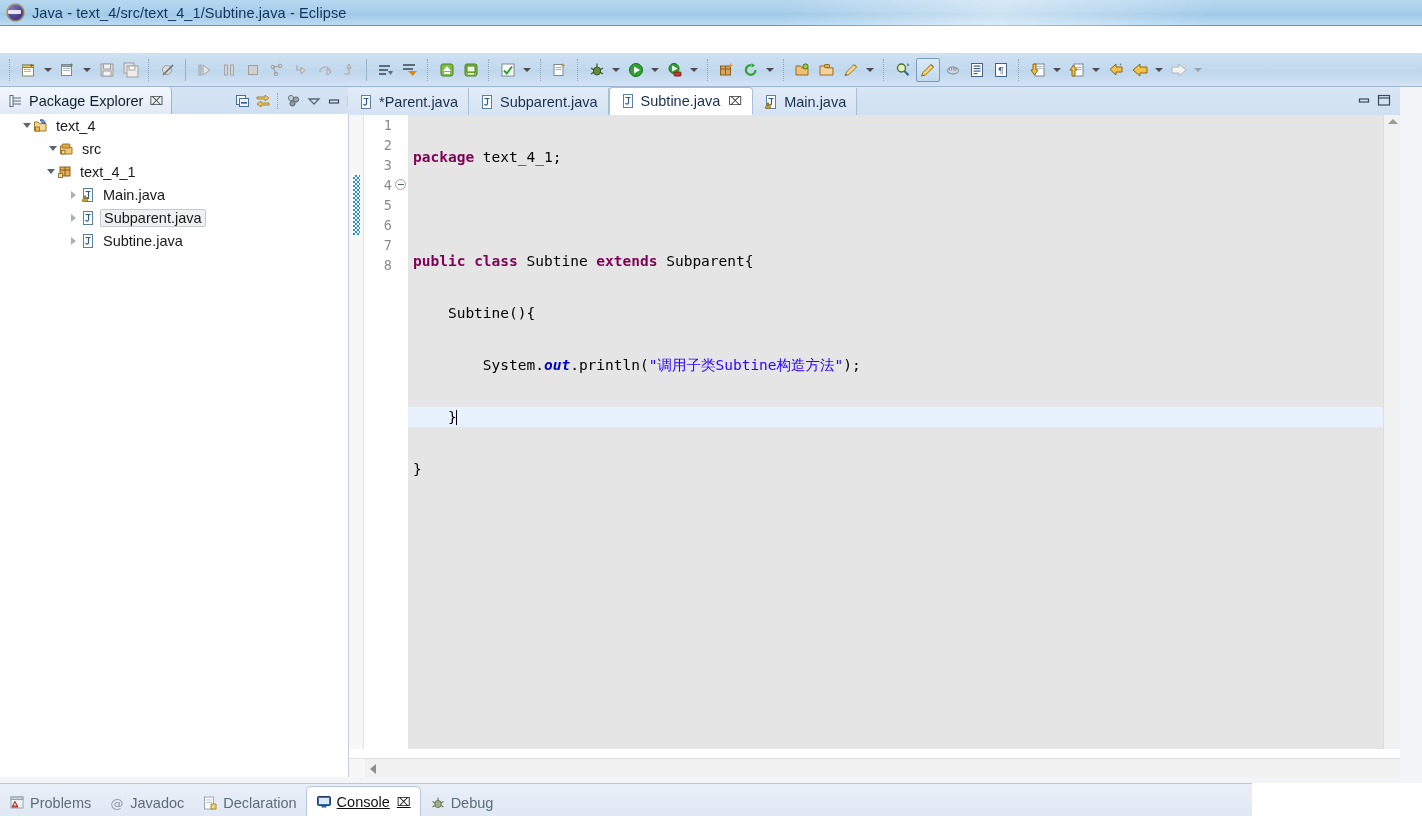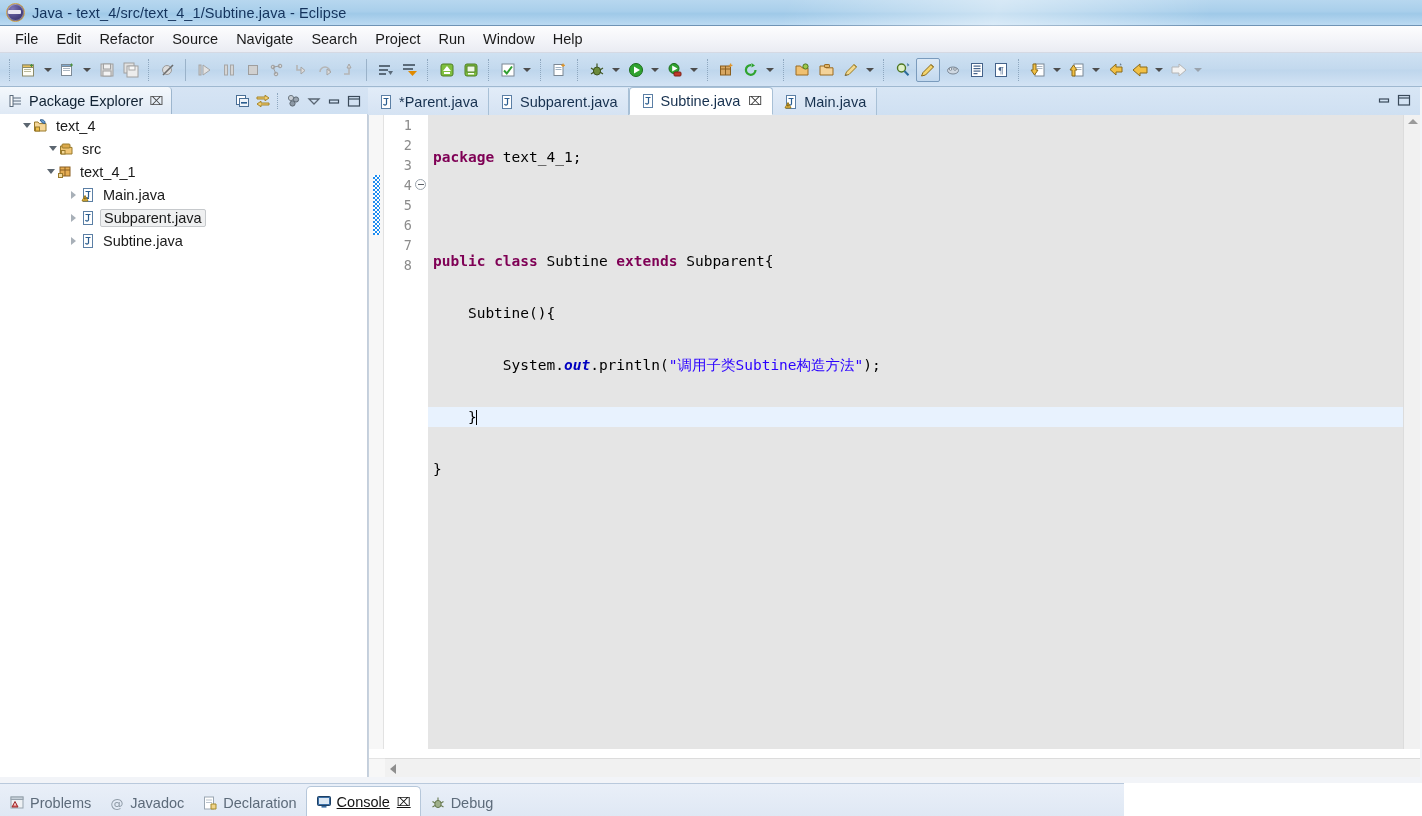--- a/index.html
+++ b/index.html
@@ -146,21 +146,21 @@
   .trow .ticon { width: 17px; height: 16px; flex: none; margin-right: 4px; position: relative; }
   .trow .tlabel { padding: 0 2px; }
   .trow.selected .tlabel {
     background: #eff0f1; border: 1px solid #c6c9cc; border-radius: 2px;
     padding: 0 3px; margin: 0 -1px;
   }
   .tlabel .dim { color: #9b8f6a; }
 
   
   .editor-area {
-    position: absolute; left: 368px; top: 0; width: 1052px; height: 690px;
+    position: absolute; left: 348px; top: 0; width: 1052px; height: 690px;
   }
   .ed-tabrow {
     position: absolute; left: 0; top: 0; width: 1052px; height: 28px;
     background: linear-gradient(180deg,#d8e6f5 0%, #cfe0f2 100%);
     border-bottom: 1px solid #a8c0d6;
     display: flex; align-items: flex-end;
   }
   .ed-tab {
     height: 27px; display: flex; align-items: center; padding: 0 10px;
     font-size: 14.5px; color: #17314f; box-sizing: border-box;
@@ -250,21 +250,21 @@
     position:absolute; left:5px; top:5px;
     width:0;height:0;border-top:5px solid transparent;border-bottom:5px solid transparent;border-right:6px solid #8e8e8e;
   }
   .ed-corner {
     position:absolute; left:0; bottom:0; width:16px; height:18px; background:#f7f7f7;
     border-top:1px solid #e4e4e4;
   }
 
   
   .bottom-bar {
-    position: absolute; left: 0; top: 783px; width: 1124px; height: 33px;
+    position: absolute; left: 0; top: 783px; width: 1252px; height: 33px;
     background: linear-gradient(180deg,#e9eff8 0%, #dfe8f4 100%);
     border-top: 1px solid #b9c9dc;
     display: flex; align-items: flex-end;
   }
   .bt {
     height: 28px; display: flex; align-items: center; padding: 0 9px;
     font-size: 14.5px; color: #5d6b7a; box-sizing: border-box; white-space: nowrap;
   }
   .bt.active {
     color: #111; background: #ffffff;
@@ -283,32 +283,20 @@
 <body>
 
 <div id="app">
 
   <div class="titlebar">
     <div class="sheen"></div>
     <div class="ecl-logo"></div>
     <div class="title-text">Java - text_4/src/text_4_1/Subtine.java - Eclipse</div>
   </div>
 
-  <div class="menubar">
-    <div class="menu-item">File</div>
-    <div class="menu-item">Edit</div>
-    <div class="menu-item">Refactor</div>
-    <div class="menu-item">Source</div>
-    <div class="menu-item">Navigate</div>
-    <div class="menu-item">Search</div>
-    <div class="menu-item">Project</div>
-    <div class="menu-item">Run</div>
-    <div class="menu-item">Window</div>
-    <div class="menu-item">Help</div>
-  </div>
 
   <div class="toolbar">
 
     <div class="tb-sep"></div>
 
     <div class="tb-btn">
       <svg class="ico" viewBox="0 0 16 16">
           <rect x="1.5" y="3" width="11" height="11" fill="#fdfdf5" stroke="#8a8a6a"></rect>
           <rect x="1.5" y="3" width="11" height="2.5" fill="#e8c05a" stroke="#8a8a6a"></rect>
           <path d="M10 2l1 0 0 1 1 0 0 1-1 0 0 1-1 0 0-1-1 0 0-1 1 0z" fill="#4b8f3a"></path>

